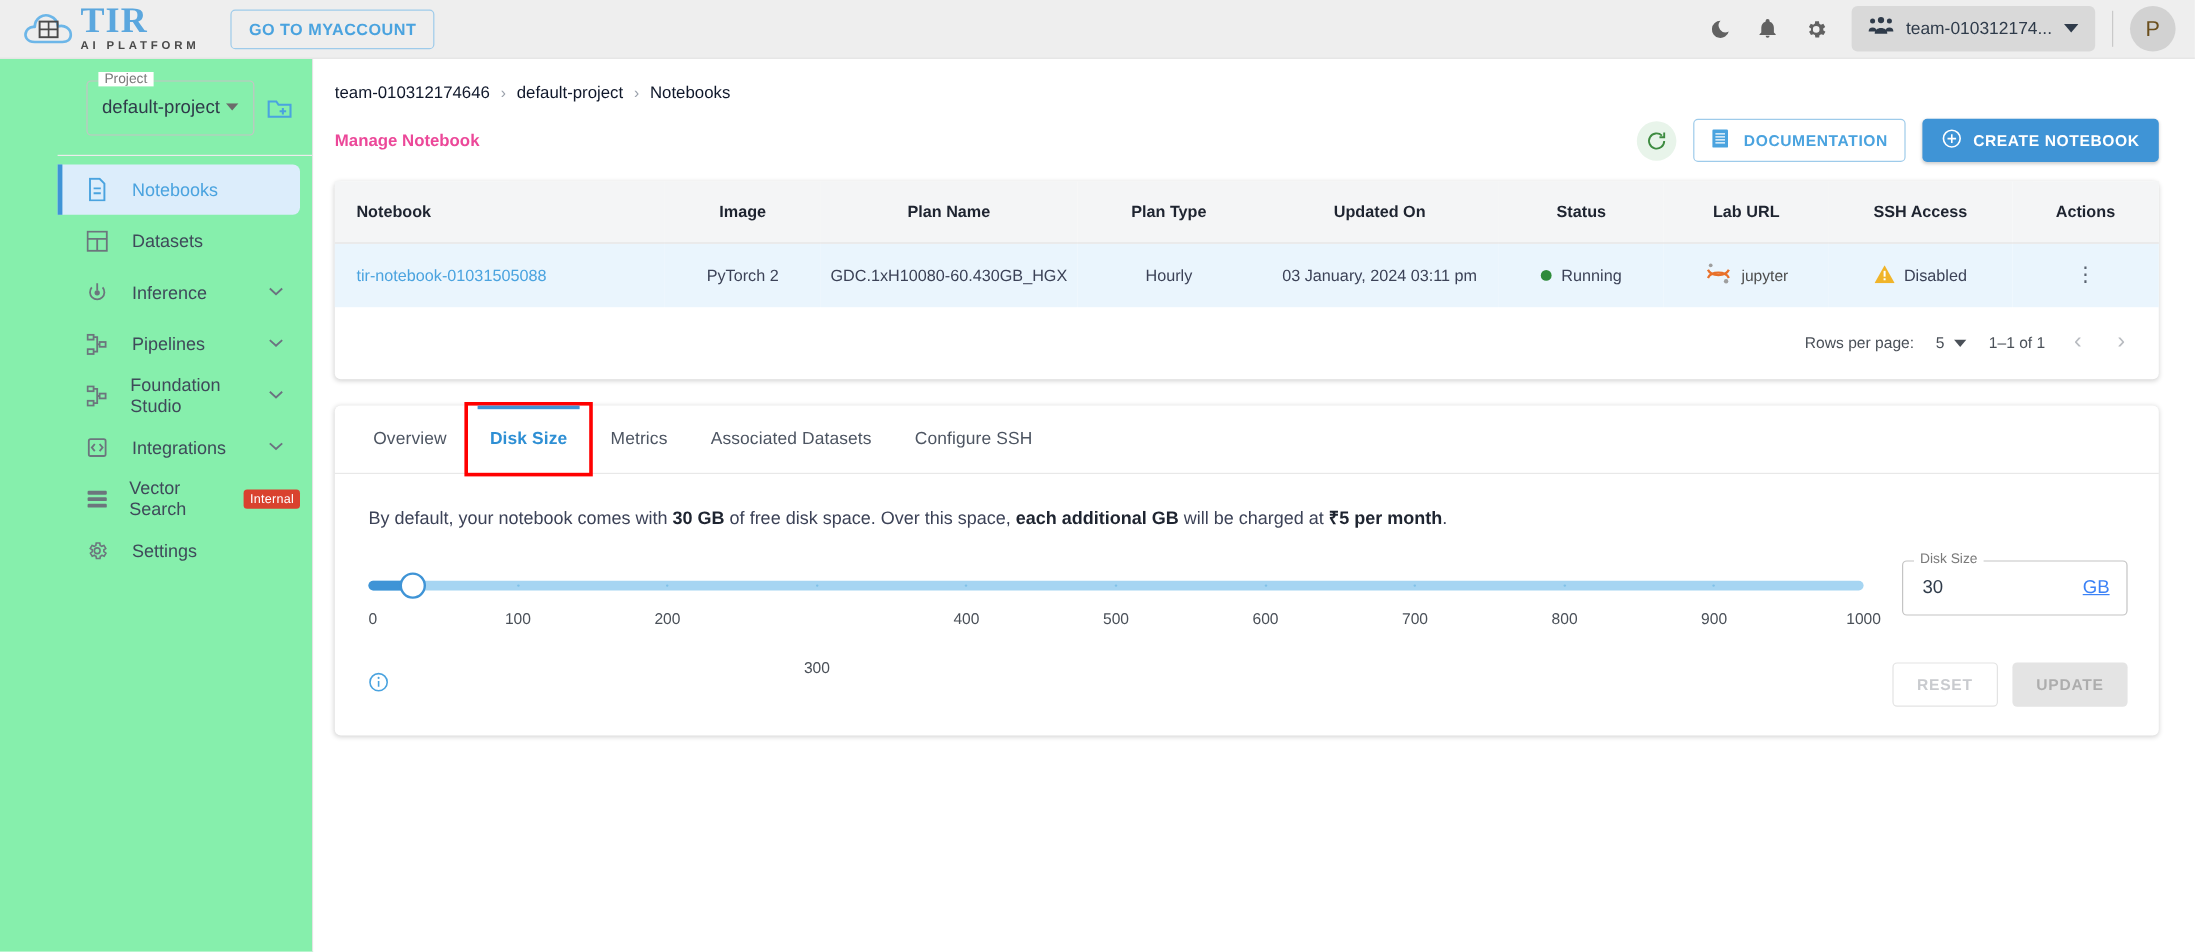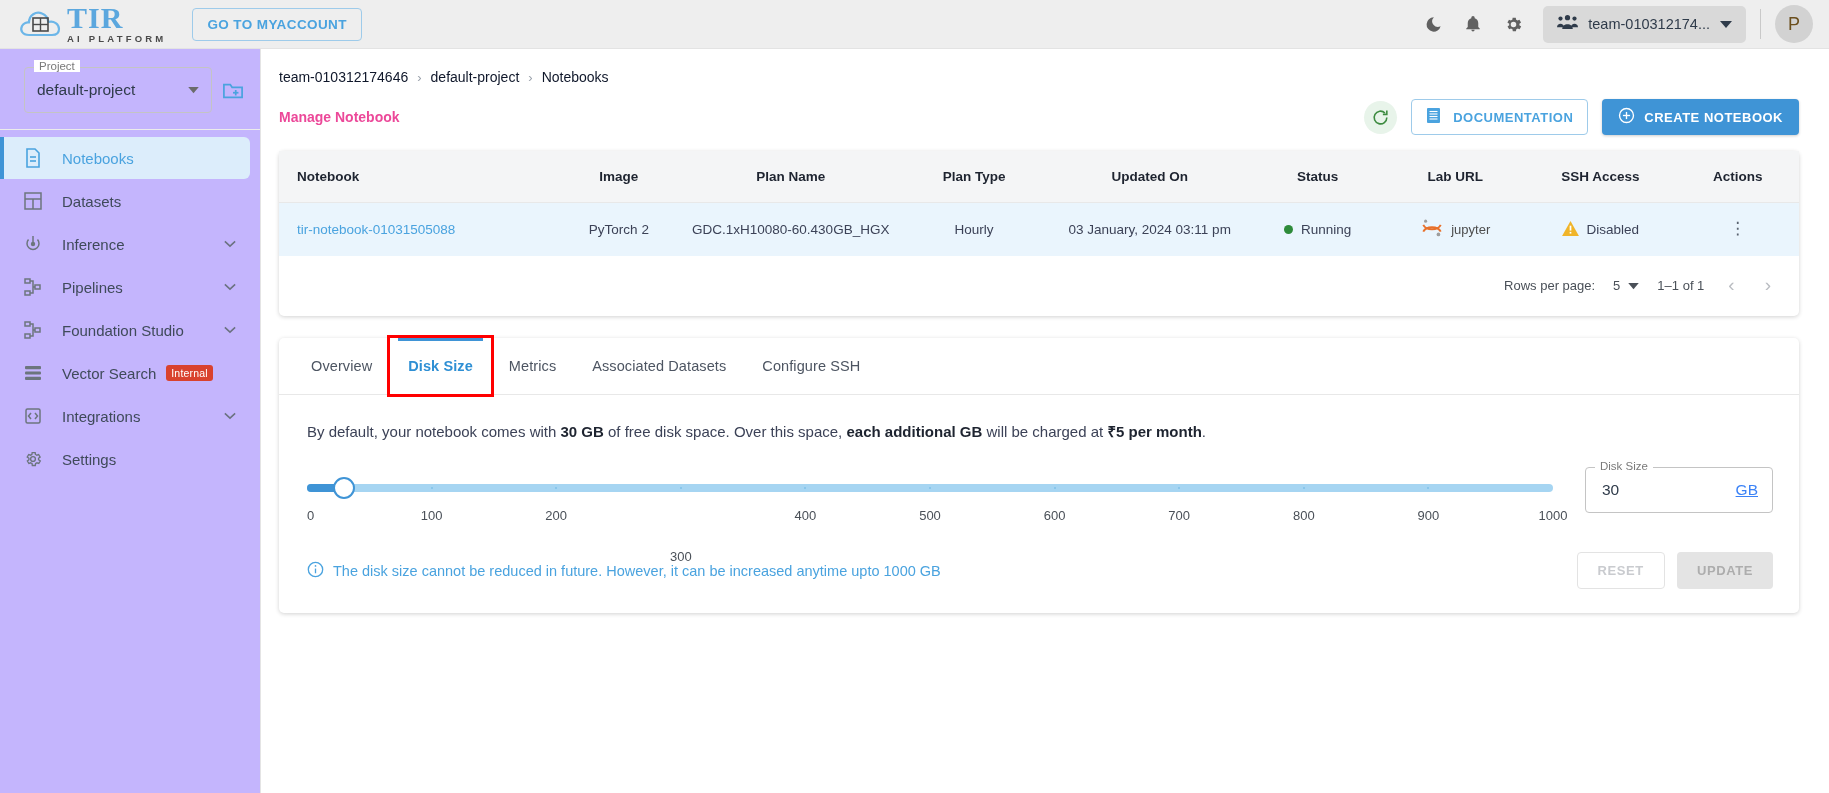--- a/index.html
+++ b/index.html
@@ -43,21 +43,21 @@
   .vdiv{ width:1px;height:30px;background:#c9c9c9;margin:0 14px;}
   .avatar{
     width:38px;height:38px;border-radius:50%;background:#d2d2d2;
     display:flex;align-items:center;justify-content:center;
     font-size:18px;color:#6b4f1d;font-weight:500;cursor:pointer;
   }
 
   
   .sidebar{
     position:absolute; top:49px; left:0; width:261px; height:744px;
-    background:#c4b5fd; border-right:1px solid #e4e4e4;
+    background:#86efac; border-right:1px solid #e4e4e4;padding-left:48px;
   }
   .proj-wrap{ padding:18px 16px 16px 24px; display:flex; align-items:center; gap:10px; border-bottom:1px solid #ececec;}
   .proj-field{
     position:relative; flex:1; height:46px;
     border:1px solid #c4c4c4; border-radius:4px;
     display:flex;align-items:center;padding:0 12px;cursor:pointer;
   }
   .proj-label{
     position:absolute; top:-8px; left:9px; background:#fff;
     padding:0 5px; font-size:11.5px; color:#7a7a7a;
@@ -363,43 +363,43 @@
       <span class="lbl">Foundation Studio</span>
       <span class="chev">
         <svg width="12" height="8" viewBox="0 0 14 9" fill="none" stroke="currentColor" stroke-width="1.8">
             <path d="M1 1.5 7 7l6-5.5"></path>
           </svg>
       </span>
     </div>
 
     <div class="nav-item">
       <span class="ic">
+        <svg width="18" height="18" viewBox="0 0 18 18" fill="none" stroke="currentColor" stroke-width="1.5">
+          <rect x="2" y="2" width="14" height="14" rx="1.5"></rect>
+            <path d="M7 6 4.5 9 7 12M11 6l2.5 3L11 12"></path>
+        </svg>
+      </span>
+      <span class="lbl">Integrations</span>
+      <span class="chev">
+        <svg width="12" height="8" viewBox="0 0 14 9" fill="none" stroke="currentColor" stroke-width="1.8">
+            <path d="M1 1.5 7 7l6-5.5"></path>
+          </svg>
+      </span>
+    </div>
+
+    <div class="nav-item">
+      <span class="ic">
         <svg width="18" height="18" viewBox="0 0 18 18" fill="currentColor">
           <rect x="1" y="2" width="16" height="3.2" rx="1"></rect>
             <rect x="1" y="7.4" width="16" height="3.2" rx="1"></rect>
             <rect x="1" y="12.8" width="16" height="3.2" rx="1"></rect>
         </svg>
       </span>
       <span class="lbl">Vector Search</span>
       <span class="badge-internal">Internal</span>
-    </div>
-
-    <div class="nav-item">
-      <span class="ic">
-        <svg width="18" height="18" viewBox="0 0 18 18" fill="none" stroke="currentColor" stroke-width="1.5">
-          <rect x="2" y="2" width="14" height="14" rx="1.5"></rect>
-            <path d="M7 6 4.5 9 7 12M11 6l2.5 3L11 12"></path>
-        </svg>
-      </span>
-      <span class="lbl">Integrations</span>
-      <span class="chev">
-        <svg width="12" height="8" viewBox="0 0 14 9" fill="none" stroke="currentColor" stroke-width="1.8">
-            <path d="M1 1.5 7 7l6-5.5"></path>
-          </svg>
-      </span>
     </div>
 
     <div class="nav-item">
       <span class="ic">
         <svg width="18" height="18" viewBox="0 0 24 24" fill="none" stroke="currentColor" stroke-width="1.8">
           <circle cx="12" cy="12" r="3.2"></circle>
           <path d="M19.4 13a7.8 7.8 0 0 0 0-2l2.1-1.6-2-3.4-2.5 1a7.7 7.7 0 0 0-1.7-1l-.4-2.6h-4l-.4 2.6c-.6.2-1.2.6-1.7 1l-2.5-1-2 3.4L6.6 11a7.8 7.8 0 0 0 0 2l-2.1 1.6 2 3.4 2.5-1c.5.4 1.1.8 1.7 1l.4 2.6h4l.4-2.6c.6-.2 1.2-.6 1.7-1l2.5 1 2-3.4z"></path>
         </svg>
       </span>
       <span class="lbl">Settings</span>
@@ -584,21 +584,20 @@
 
     <div class="bottom-row">
       <div class="note">
         <span>
           <svg width="17" height="17" viewBox="0 0 18 18" fill="none" stroke="#4aa3df" stroke-width="1.4">
             <circle cx="9" cy="9" r="7.6"></circle>
               <line x1="9" y1="8" x2="9" y2="13"></line>
               <circle cx="9" cy="5.2" r="0.9" fill="#4aa3df" stroke="none"></circle>
           </svg>
         </span>
-        <span>The disk size cannot be reduced in future. However, it can be increased anytime upto 1000 GB</span>
       </div>
       <div class="btns">
         <button class="btn-reset">RESET</button>
         <button class="btn-update">UPDATE</button>
       </div>
     </div>
   </div>
 </div>
 
 </body></html>

